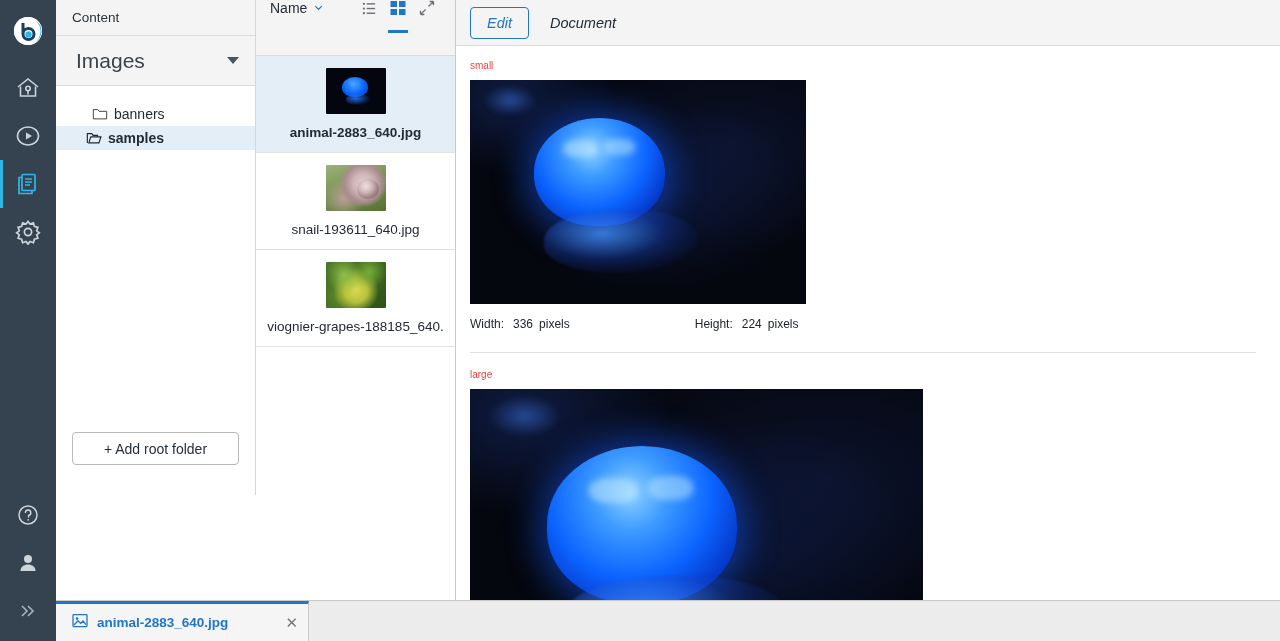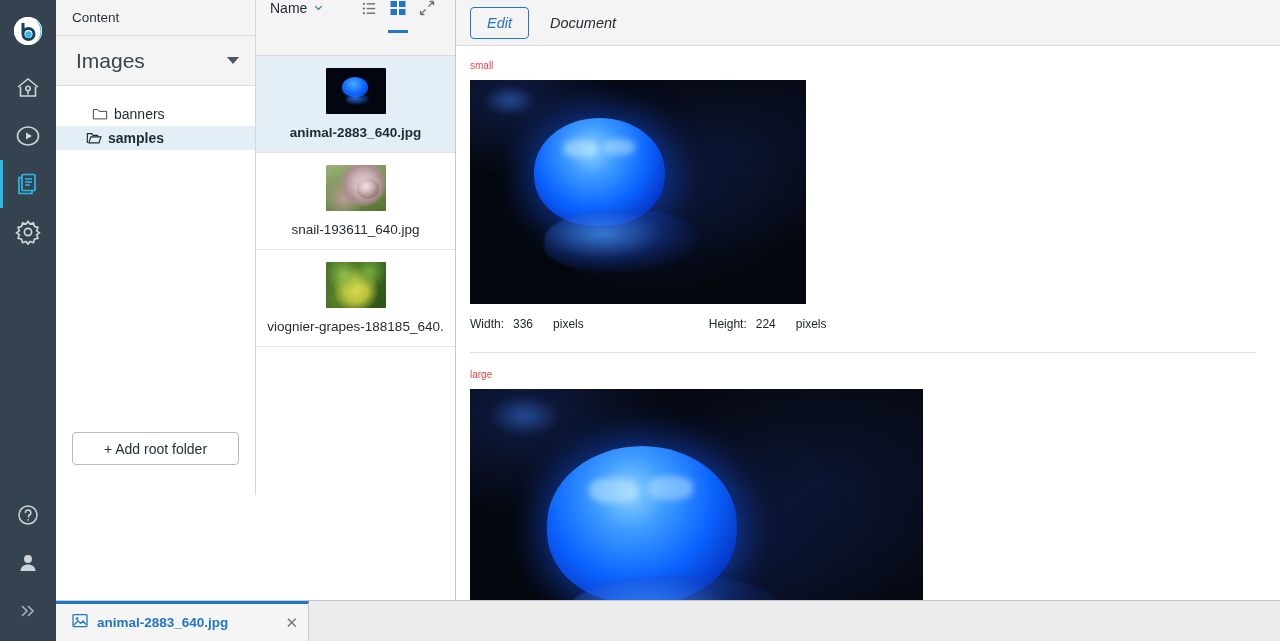--- a/index.html
+++ b/index.html
@@ -191,21 +191,21 @@
   }
   .etab.active { color: #2176c7; border-color: #2176c7; background: #f4f4f4; }
   .editor-body { flex: 1 1 auto; overflow: hidden; padding: 14px 24px 0 14px; }
   .field-label { font-size: 10px; color: #ef4444; margin-bottom: 9px; }
   .dims {
     display: flex; align-items: center; margin-top: 13px;
     font-size: 12px; color: #20282f;
   }
   .dims .k { color: #20282f; }
   .dims .v { margin-left: 9px; }
-  .dims .unit { margin-left: 20px; }
+  .dims .unit { margin-left: 6px; }
   .dims .grp2 { margin-left: 125px; }
   .hr { border-top: 1px solid #e0e0e0; margin: 21px 0 0 0; }
 
   .prev-small {
     width: 336px; height: 224px; position: relative; overflow: hidden;
     background: #05070d;
   }
   .prev-large {
     width: 453px; height: 302px; position: relative; overflow: hidden;
     background: #05070d;

